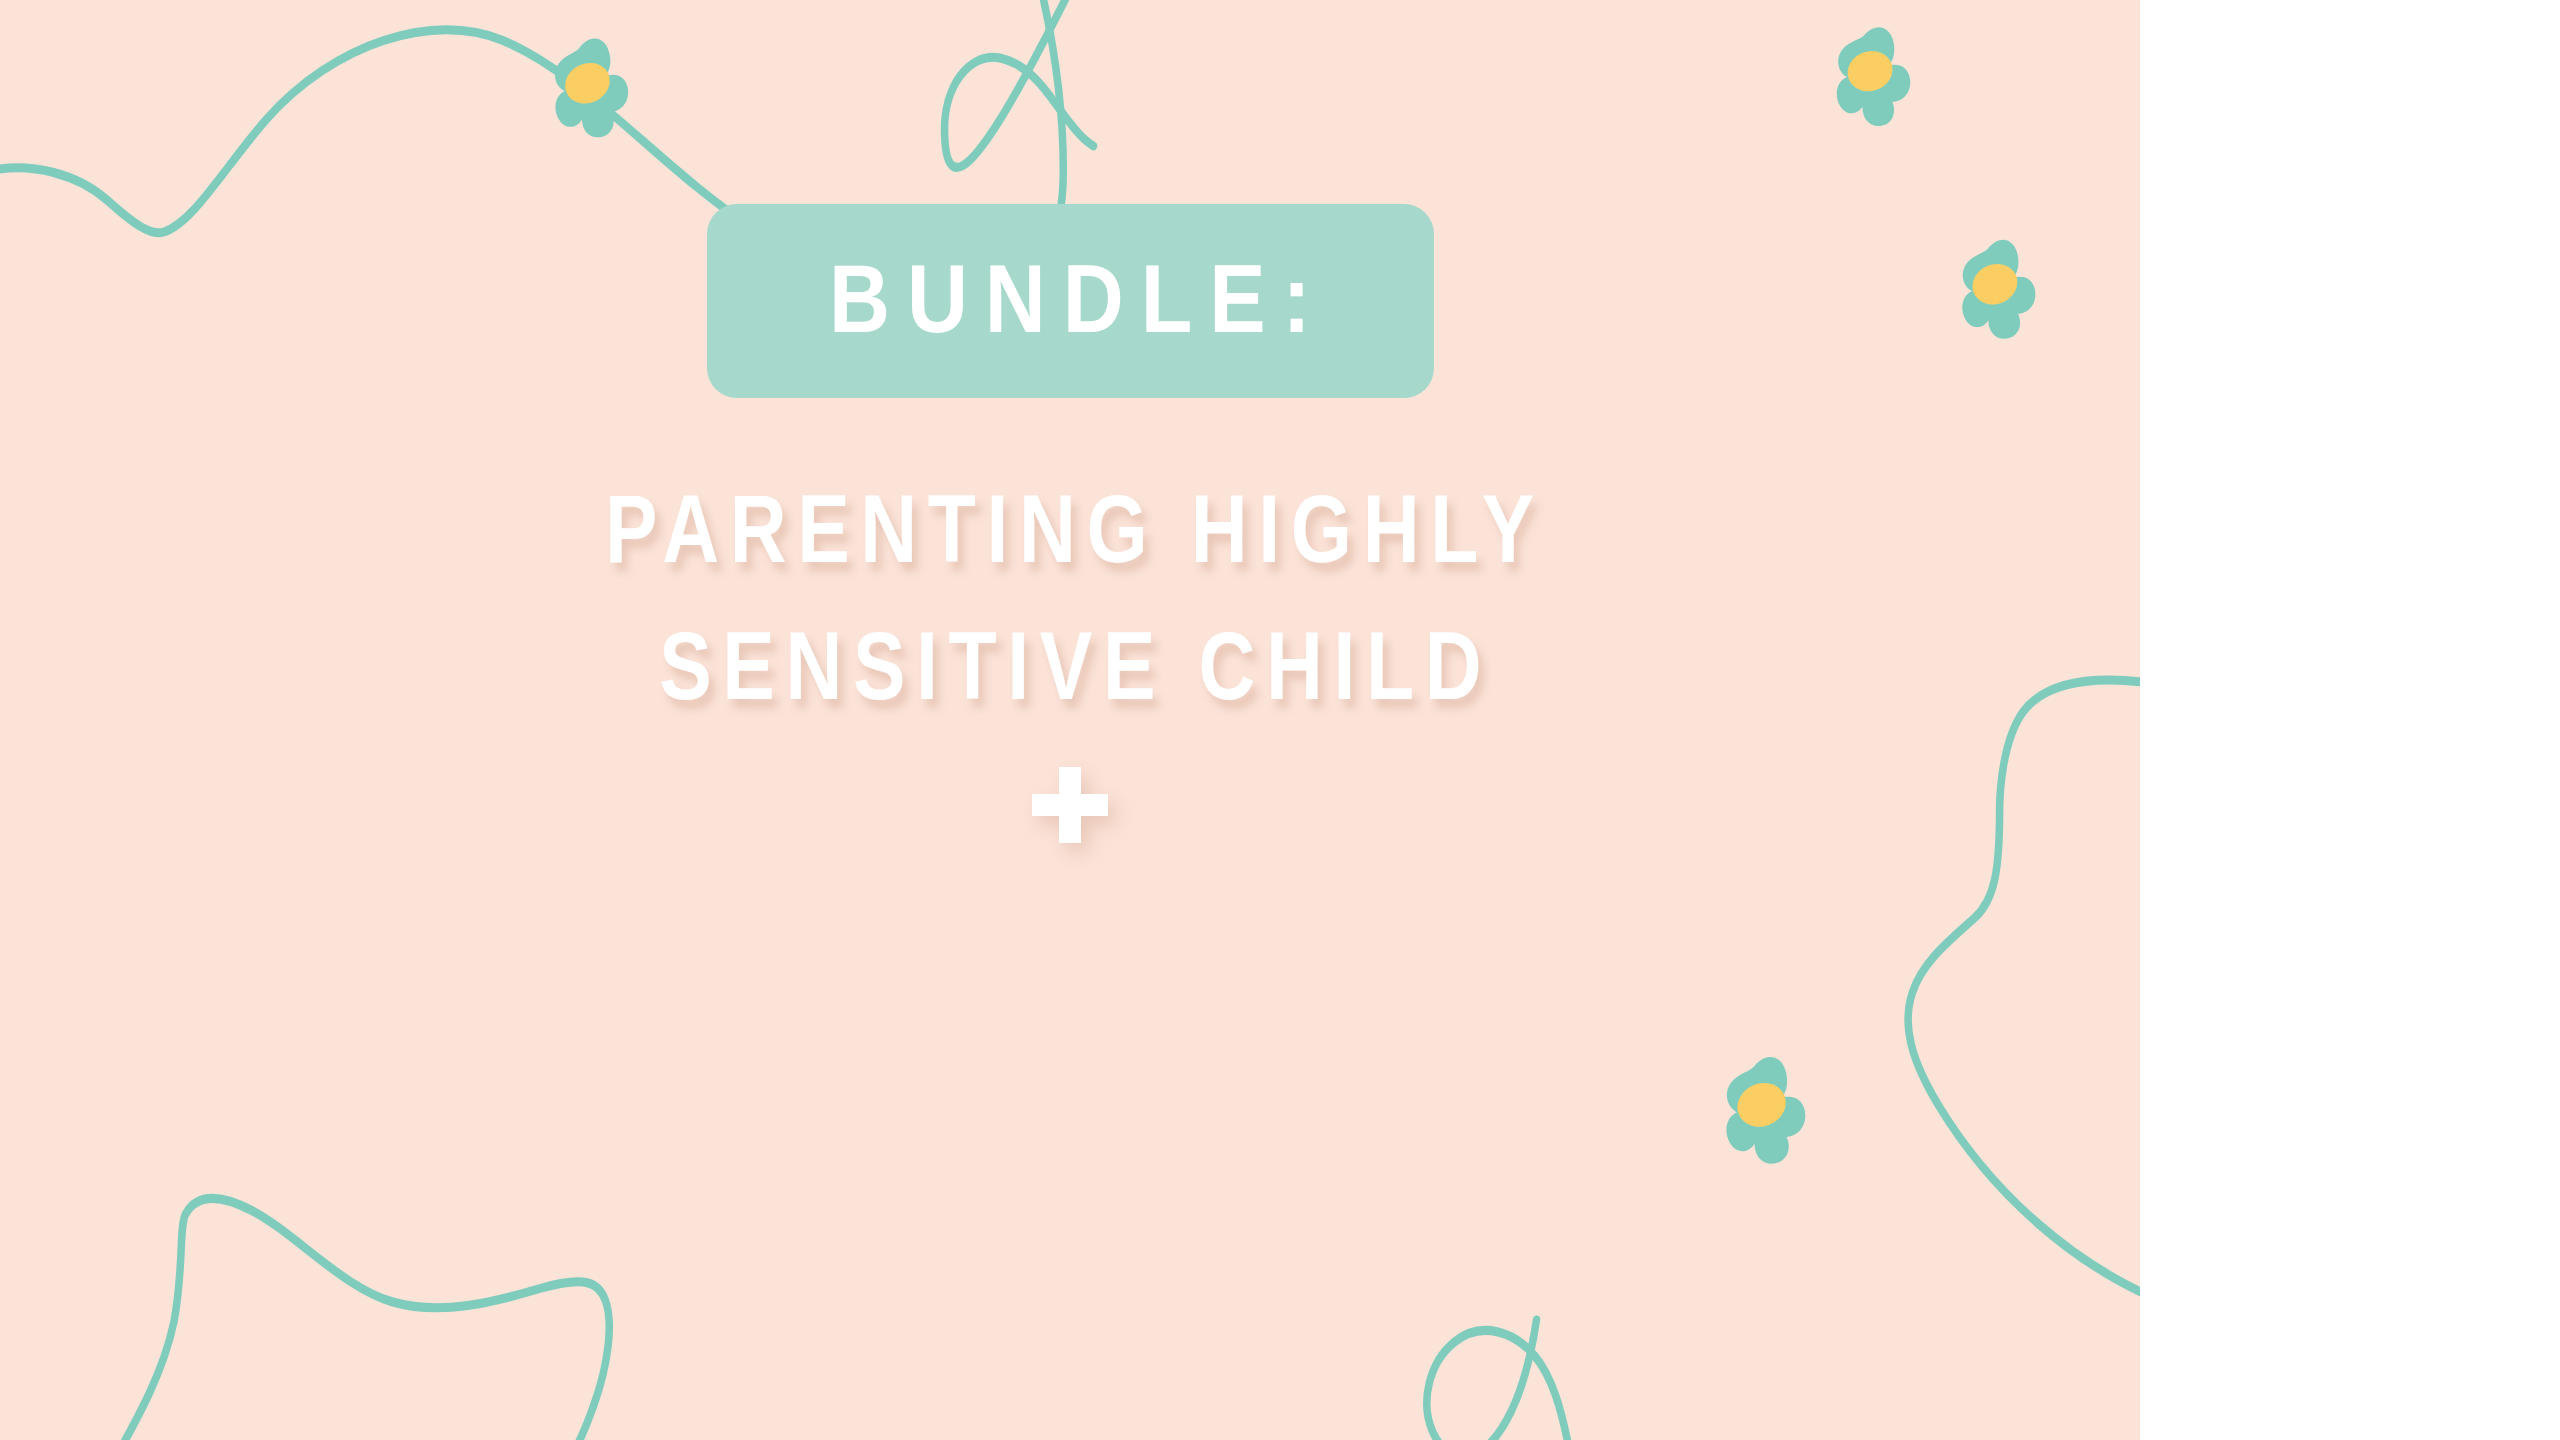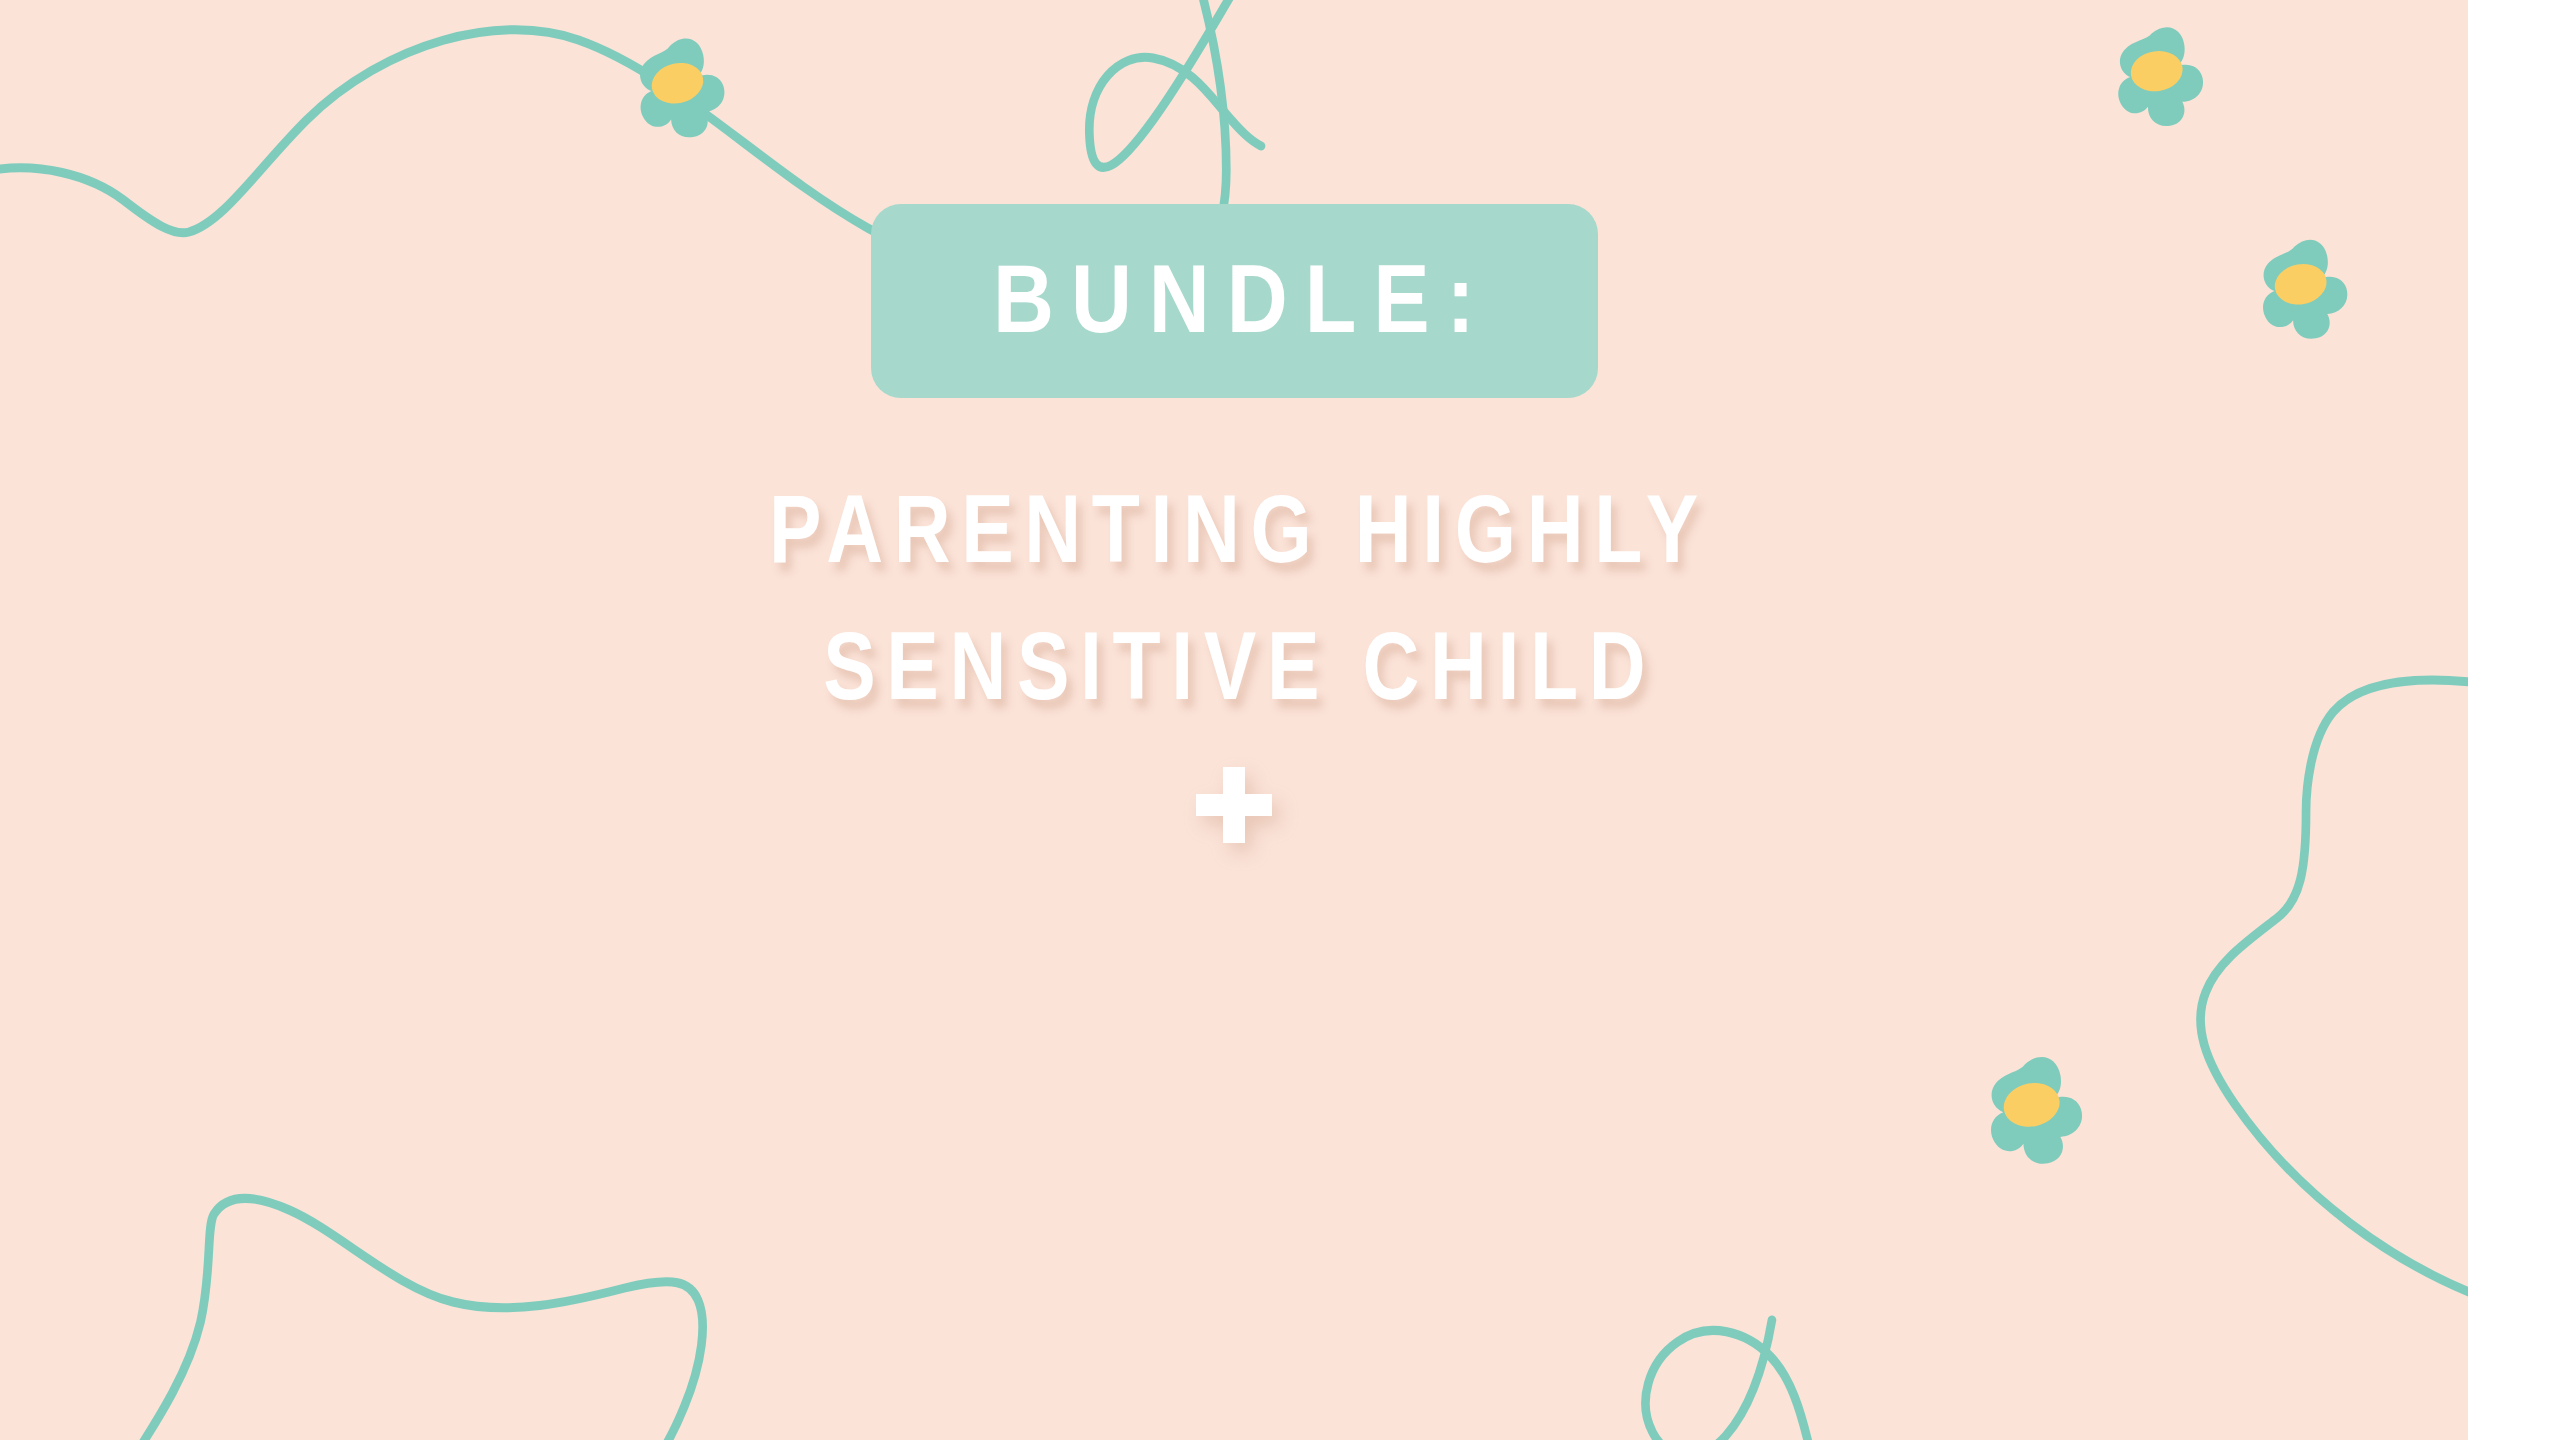--- a/index.html
+++ b/index.html
@@ -3,21 +3,21 @@
 <meta charset="utf-8">
 <title>Bundle Promo Graphic</title>
 <style>
   html, body {
     margin: 0;
     padding: 0;
     background: #ffffff;
   }
   .canvas {
     position: relative;
-    width: 2468px;
+    width: 2140px;
     height: 1440px;
     overflow: hidden;
     background: #FBE3D8;
     font-family: "Liberation Sans", "DejaVu Sans", sans-serif;
   }
 
   
   .decor-layer {
     position: absolute;
     inset: 0;

